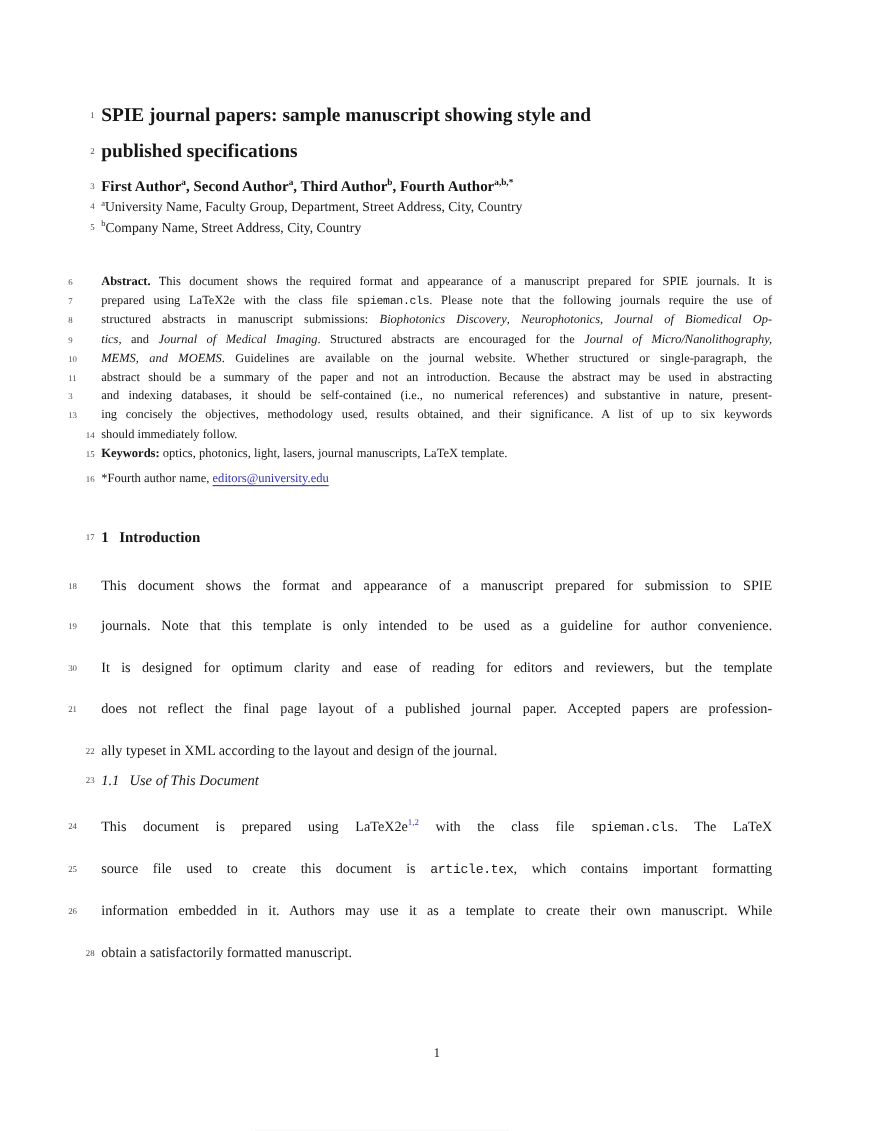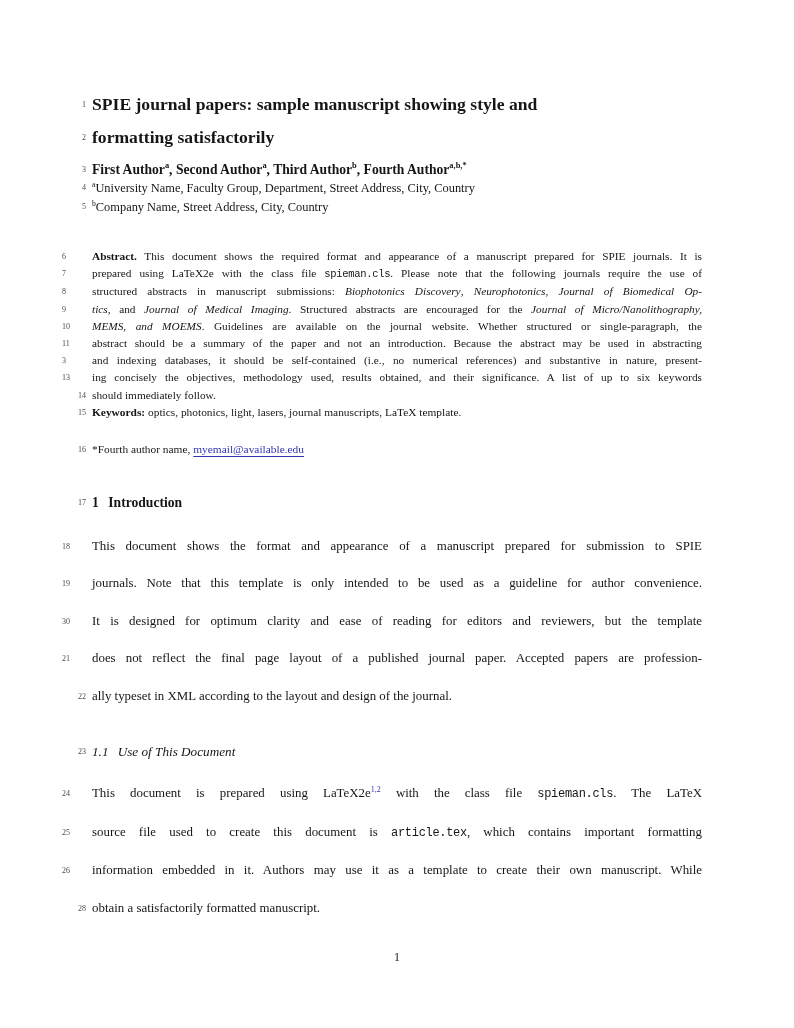--- a/index.html
+++ b/index.html
@@ -42,48 +42,48 @@
   
   .b-title        { margin-top:88px; }
   .b-title .line  { font-size:17.6px; font-weight:bold; line-height:33px; }
   .b-authors      { margin-top:6px; }
   .b-authors .line{ font-size:13.6px; font-weight:bold; line-height:19px; }
   .b-affil .line  { font-size:12.4px; line-height:18.5px; }
   .b-abstract     { margin-top:32px; }
   .b-abstract .line { font-size:11.3px; line-height:17.2px; }
   .b-keywords     { margin-top:1px; }
   .b-keywords .line { font-size:11.4px; line-height:15px; }
-  .b-corresp      { margin-top:22px; }
+  .b-corresp      { margin-top:8px; }
   .b-corresp .line { font-size:11.4px; line-height:15px; }
   .b-sec1         { margin-top:37px; }
   .b-sec1 .line   { font-size:13.6px; font-weight:bold; line-height:18px; }
   .b-intro        { margin-top:16px; }
   .b-intro .line  { font-size:12.9px; line-height:37.5px; }
-  .b-sec11        { margin-top:28px; }
+  .b-sec11        { }
   .b-sec11 .line  { font-size:13.2px; font-style:italic; line-height:17px; }
   .b-use          { margin-top:15px; }
   .b-use .line    { font-size:12.9px; line-height:37.5px; }
 
   .page-number {
     position:absolute;
     top:950px; left:0;
     width:100%;
     text-align:center;
     font-size:12px;
     color:#161616;
   }
 </style>
 </head>
 <body>
 
 <div class="page">
   <main class="content">
     <section class="b-title">
         <div class="line"><span class="lineno">1</span><span>SPIE journal papers: sample manuscript showing style and</span></div>
-        <div class="line"><span class="lineno">2</span><span>formatting satisfactorily</span></div>
+        <div class="line"><span class="lineno">2</span><span>published specifications</span></div>
       </section>
     <section class="b-authors">
         <div class="line"><span class="lineno">3</span><span>First Author</span><span class="s-sup">a</span><span>, Second Author</span><span class="s-sup">a</span><span>, Third Author</span><span class="s-sup">b</span><span>, Fourth Author</span><span class="s-sup">a,b,*</span></div>
       </section>
     <section class="b-affil">
         <div class="line"><span class="lineno">4</span><span class="s-sup">a</span><span>University Name, Faculty Group, Department, Street Address, City, Country</span></div>
         <div class="line"><span class="lineno">5</span><span class="s-sup">b</span><span>Company Name, Street Address, City, Country</span></div>
       </section>
     <section class="b-abstract">
         <div class="line just"><span class="lineno">6</span><span class="s-b">Abstract.</span><span> This document shows the required format and appearance of a manuscript prepared for SPIE journals. It is</span></div>
@@ -93,21 +93,21 @@
         <div class="line just"><span class="lineno">10</span><span class="s-i">MEMS, and MOEMS</span><span>. Guidelines are available on the journal website. Whether structured or single-paragraph, the</span></div>
         <div class="line just"><span class="lineno">11</span><span>abstract should be a summary of the paper and not an introduction. Because the abstract may be used in abstracting</span></div>
         <div class="line just"><span class="lineno">3</span><span>and indexing databases, it should be self-contained (i.e., no numerical references) and substantive in nature, present-</span></div>
         <div class="line just"><span class="lineno">13</span><span>ing concisely the objectives, methodology used, results obtained, and their significance. A list of up to six keywords</span></div>
         <div class="line"><span class="lineno">14</span><span>should immediately follow.</span></div>
       </section>
     <section class="b-keywords">
         <div class="line"><span class="lineno">15</span><span class="s-b">Keywords:</span><span> optics, photonics, light, lasers, journal manuscripts, LaTeX template.</span></div>
       </section>
     <section class="b-corresp">
-        <div class="line"><span class="lineno">16</span><span>*Fourth author name, </span><span class="s-link">myemail@available.edu</span></div>
+        <div class="line"><span class="lineno">16</span><span>*Fourth author name, </span><span class="s-link">editors@university.edu</span></div>
       </section>
     <section class="b-sec1">
         <div class="line"><span class="lineno">17</span><span class="s-b">1  Introduction</span></div>
       </section>
     <section class="b-intro">
         <div class="line just"><span class="lineno">18</span><span>This document shows the format and appearance of a manuscript prepared for submission to SPIE</span></div>
         <div class="line just"><span class="lineno">19</span><span>journals. Note that this template is only intended to be used as a guideline for author convenience.</span></div>
         <div class="line just"><span class="lineno">30</span><span>It is designed for optimum clarity and ease of reading for editors and reviewers, but the template</span></div>
         <div class="line just"><span class="lineno">21</span><span>does not reflect the final page layout of a published journal paper. Accepted papers are profession-</span></div>
         <div class="line"><span class="lineno">22</span><span>ally typeset in XML according to the layout and design of the journal.</span></div>

